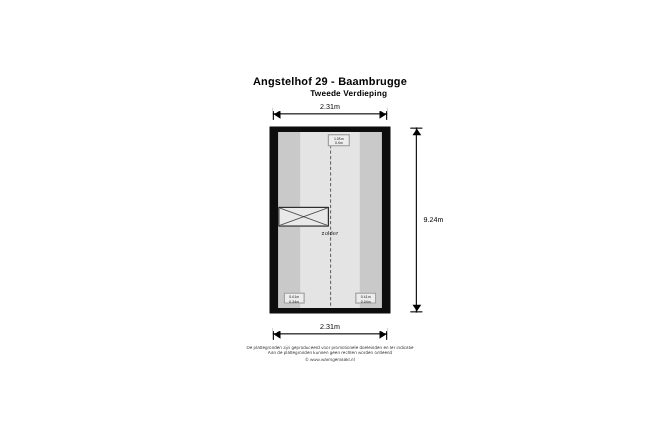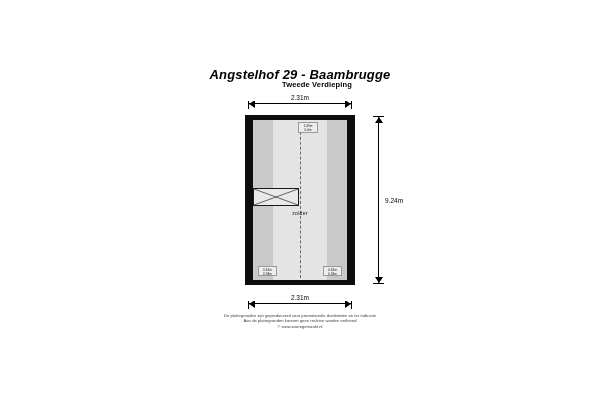--- a/index.html
+++ b/index.html
@@ -21,26 +21,25 @@
 
   
   .title-block {
     position: absolute;
     top: 70px;
     left: 0;
     width: 600px;
     text-align: center;
   }
   .title-line1 {
-    font-size: 13px;
+    font-size: 10px;
     font-weight: bold;
     color: #000000;
     letter-spacing: 0.15px;
     line-height: 10px;
-    font-style: italic;
   }
   .title-line2 {
     font-size: 7.5px;
     font-weight: bold;
     color: #000000;
     letter-spacing: 0.15px;
     line-height: 10px;
     margin-left: 34px;
   }
 

